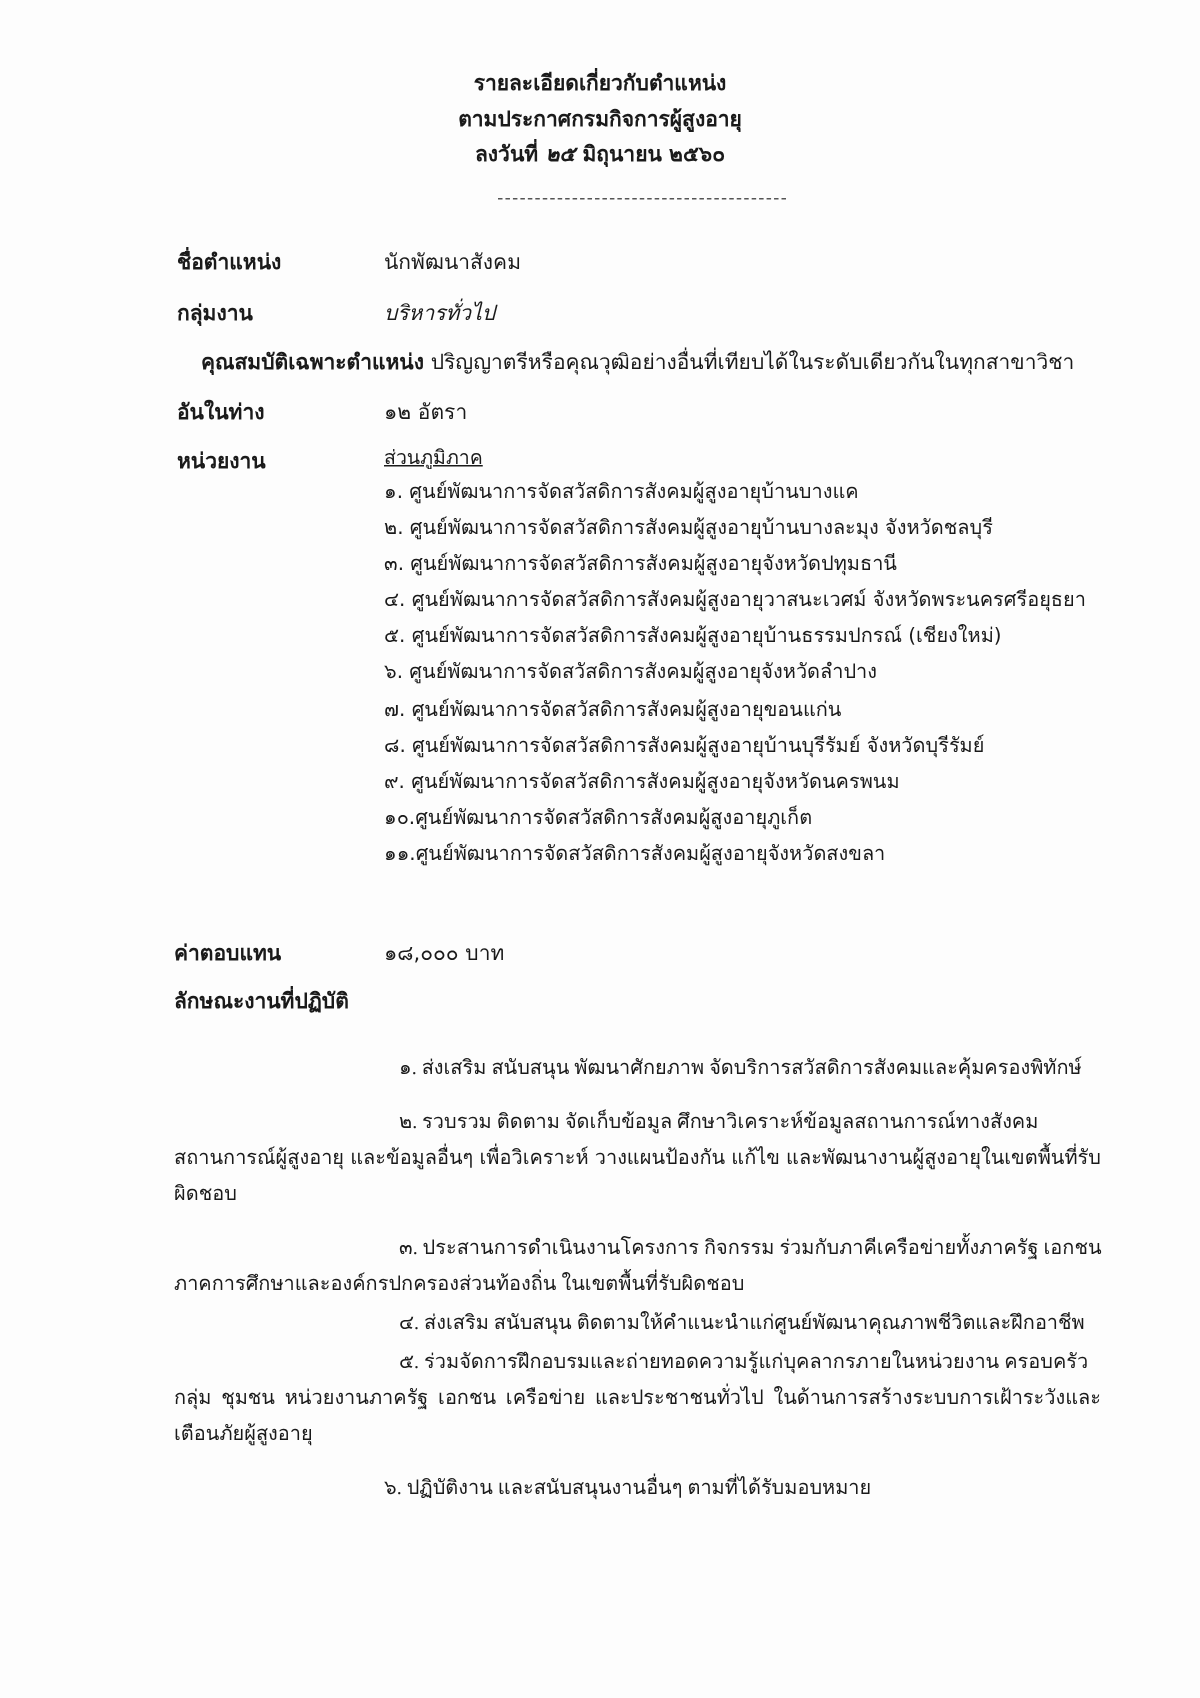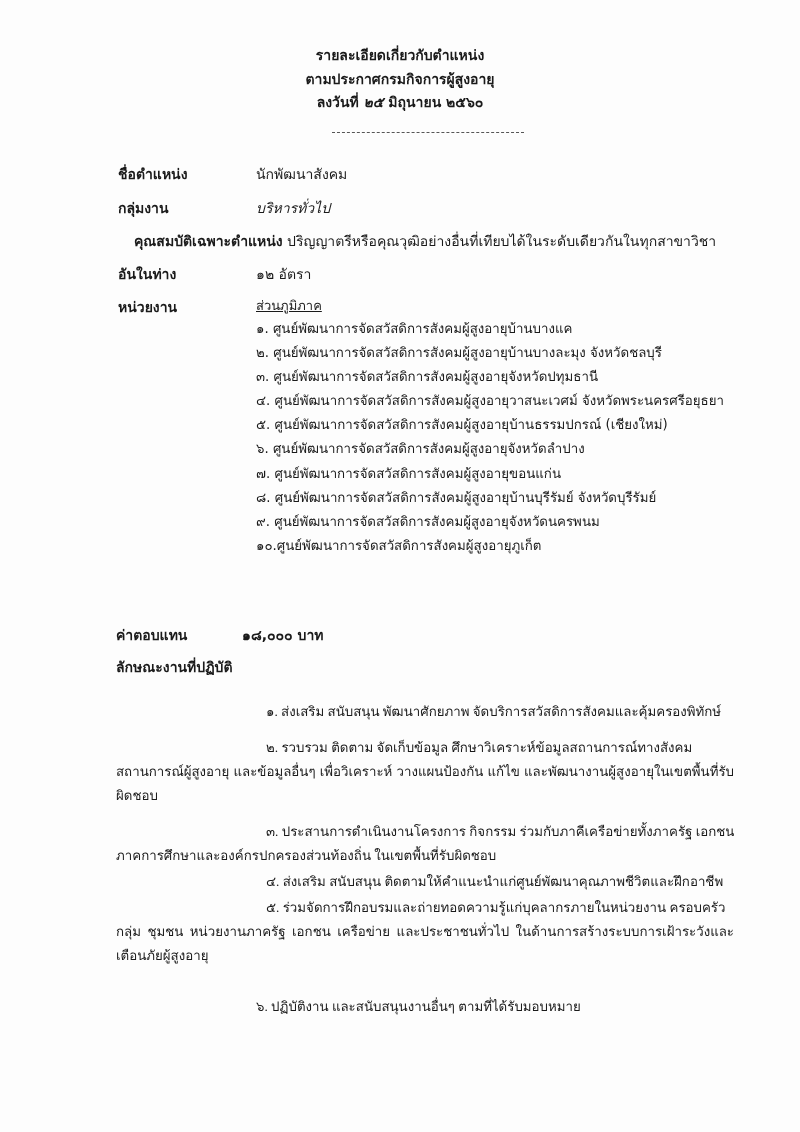--- a/index.html
+++ b/index.html
@@ -20,21 +20,21 @@
     .label { font-weight: bold; }
 
     .unit-list { position: absolute; left: 256px; top: 294px; }
     .unit-head { text-decoration: underline; height: 23px; line-height: 23px; }
     .unit-item { height: 24.1px; line-height: 24px; white-space: nowrap; font-size: 13.3px; }
 
     .duties { position: absolute; left: 116px; top: 700px; width: 618px; font-size: 13.3px; font-family: Liberation Serif, serif; }
     .duty { line-height: 24px; text-align: justify; margin-bottom: 0; }
     .duty .first { display: block; padding-left: 150px; white-space: nowrap; }
     .duty .rest { display: block; }
-    .duty.center .first { padding-left: 140px; margin-top: 15px; }
+    .duty.center .first { padding-left: 140px; }
     .gap { height: 12px; }
     .gap-s { height: 2px; }
   </style>
 </head>
 <body>
 
 <div class="page">
 
   <div class="header h1">รายละเอียดเกี่ยวกับตำแหน่ง</div>
   <div class="header h2">ตามประกาศกรมกิจการผู้สูงอายุ</div>
@@ -71,26 +71,27 @@
     <div class="unit-item">๑. ศูนย์พัฒนาการจัดสวัสดิการสังคมผู้สูงอายุบ้านบางแค</div>
     <div class="unit-item">๒. ศูนย์พัฒนาการจัดสวัสดิการสังคมผู้สูงอายุบ้านบางละมุง จังหวัดชลบุรี</div>
     <div class="unit-item">๓. ศูนย์พัฒนาการจัดสวัสดิการสังคมผู้สูงอายุจังหวัดปทุมธานี</div>
     <div class="unit-item">๔. ศูนย์พัฒนาการจัดสวัสดิการสังคมผู้สูงอายุวาสนะเวศม์ จังหวัดพระนครศรีอยุธยา</div>
     <div class="unit-item">๕. ศูนย์พัฒนาการจัดสวัสดิการสังคมผู้สูงอายุบ้านธรรมปกรณ์ (เชียงใหม่)</div>
     <div class="unit-item">๖. ศูนย์พัฒนาการจัดสวัสดิการสังคมผู้สูงอายุจังหวัดลำปาง</div>
     <div class="unit-item">๗. ศูนย์พัฒนาการจัดสวัสดิการสังคมผู้สูงอายุขอนแก่น</div>
     <div class="unit-item">๘. ศูนย์พัฒนาการจัดสวัสดิการสังคมผู้สูงอายุบ้านบุรีรัมย์ จังหวัดบุรีรัมย์</div>
     <div class="unit-item">๙. ศูนย์พัฒนาการจัดสวัสดิการสังคมผู้สูงอายุจังหวัดนครพนม</div>
     <div class="unit-item">๑๐.ศูนย์พัฒนาการจัดสวัสดิการสังคมผู้สูงอายุภูเก็ต</div>
+    <div class="unit-item">๑๑.ศูนย์พัฒนาการจัดสวัสดิการสังคมผู้สูงอายุจังหวัดสงขลา</div>
   </div>
 
   <div class="field" style="left:116px; top:624px;text-align:center;">
     <span class="label">ค่าตอบแทน</span>
   </div>
-  <div class="field" style="left:242px; top:624px;font-weight:bold;">๑๘,๐๐๐ บาท</div>
+  <div class="field" style="left:256px; top:624px;">๑๘,๐๐๐ บาท</div>
 
   <div class="field" style="left:116px; top:656px;">
     <span class="label">ลักษณะงานที่ปฏิบัติ</span>
   </div>
 
   <div class="duties">
     <div class="duty">
       <span class="first">๑. ส่งเสริม สนับสนุน พัฒนาศักยภาพ จัดบริการสวัสดิการสังคมและคุ้มครองพิทักษ์</span>
     </div>
     <div class="gap"></div>

